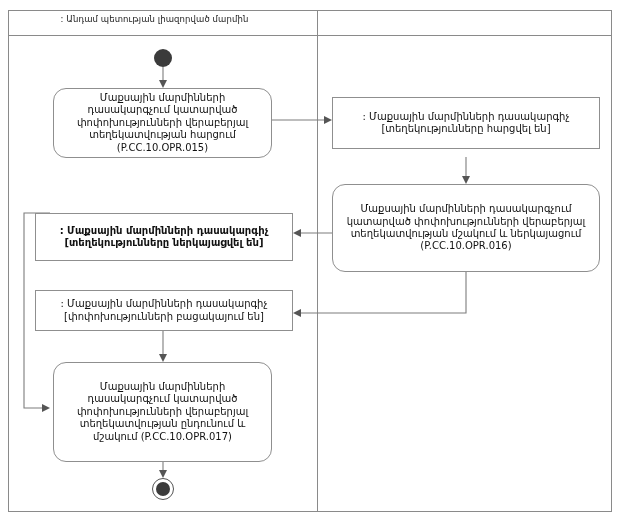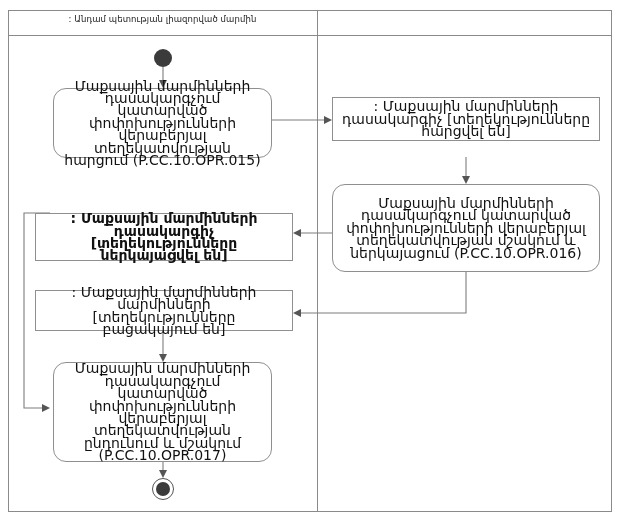--- a/index.html
+++ b/index.html
@@ -46,34 +46,34 @@
   }
   .lane-title {
     position: absolute;
     top: 14px;
     font-size: 8.5px;
     color: #1a1a1a;
     text-align: center;
     letter-spacing: 0.1px;
     white-space: nowrap;
   }
-  .lane-title.left  { left: 8px;   width: 309px; }
+  .lane-title.left  { left: 0;   width: 309px; }
   .lane-title.right { left: 318px; width: 294px; }
 
   
   .node {
     position: absolute;
     box-sizing: border-box;
     background: #ffffff;
     display: flex;
     align-items: center;
     justify-content: center;
     text-align: center;
     color: #111111;
-    font-size: 14px;
+    font-size: 10px;
     line-height: 12.4px;
     padding: 4px 8px;
   }
   .node.action {
     border: 1px solid #8f8f8f;
     border-radius: 13px;
   }
   .node.object {
     border: 1px solid #8f8f8f;
     border-radius: 0;
@@ -161,34 +161,34 @@
     <line x1="163" y1="462" x2="163" y2="472"></line>
     <polygon points="163,478 159,470 167,470"></polygon>
   </svg>
 
   <div class="initial-node" style="left:154px; top:49px;"></div>
 
   <div class="node action" style="left:53px; top:88px; width:219px; height:70px;">
     <span class="txt">Մաքսային մարմինների դասակարգչում կատարված փոփոխությունների վերաբերյալ տեղեկատվության հարցում (P.CC.10.OPR.015)</span>
   </div>
 
-  <div class="node object" style="left:332px; top:97px; width:268px; height:44px;">
+  <div class="node object" style="left:332px; top:97px; width:268px; height:52px;">
     <span class="txt">: Մաքսային մարմինների դասակարգիչ [տեղեկությունները հարցվել են]</span>
   </div>
 
   <div class="node action" style="left:332px; top:184px; width:268px; height:88px;">
     <span class="txt">Մաքսային մարմինների դասակարգչում կատարված փոփոխությունների վերաբերյալ տեղեկատվության մշակում և ներկայացում (P.CC.10.OPR.016)</span>
   </div>
 
   <div class="node object" style="left:35px; top:213px; width:258px; height:48px;font-weight:bold;">
     <span class="txt">: Մաքսային մարմինների դասակարգիչ [տեղեկությունները ներկայացվել են]</span>
   </div>
 
   <div class="node object" style="left:35px; top:290px; width:258px; height:41px;">
-    <span class="txt">: Մաքսային մարմինների մարմինների [տեղեկությունները բացակայում են]</span>
+    <span class="txt">: Մաքսային մարմինների դասակարգիչ [փոփոխությունների բացակայում են]</span>
   </div>
 
   <div class="node action" style="left:53px; top:362px; width:219px; height:100px;">
     <span class="txt">Մաքսային մարմինների դասակարգչում կատարված փոփոխությունների վերաբերյալ տեղեկատվության ընդունում և մշակում (P.CC.10.OPR.017)</span>
   </div>
 
   <div class="final-node" style="left:152px; top:478px;"></div>
 
 </div>
 

